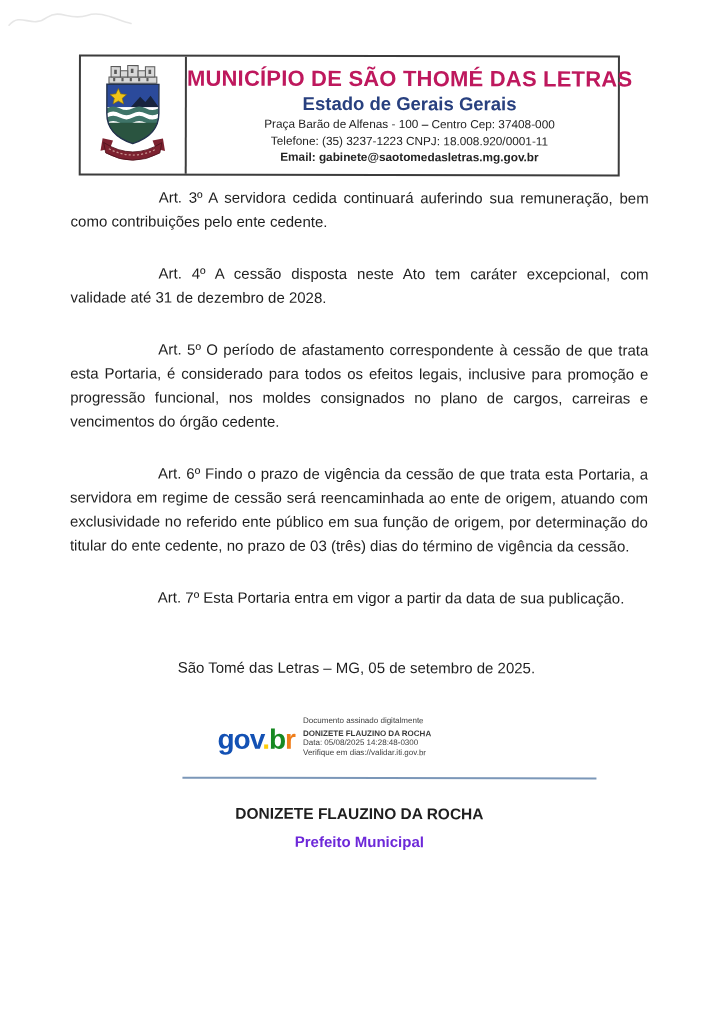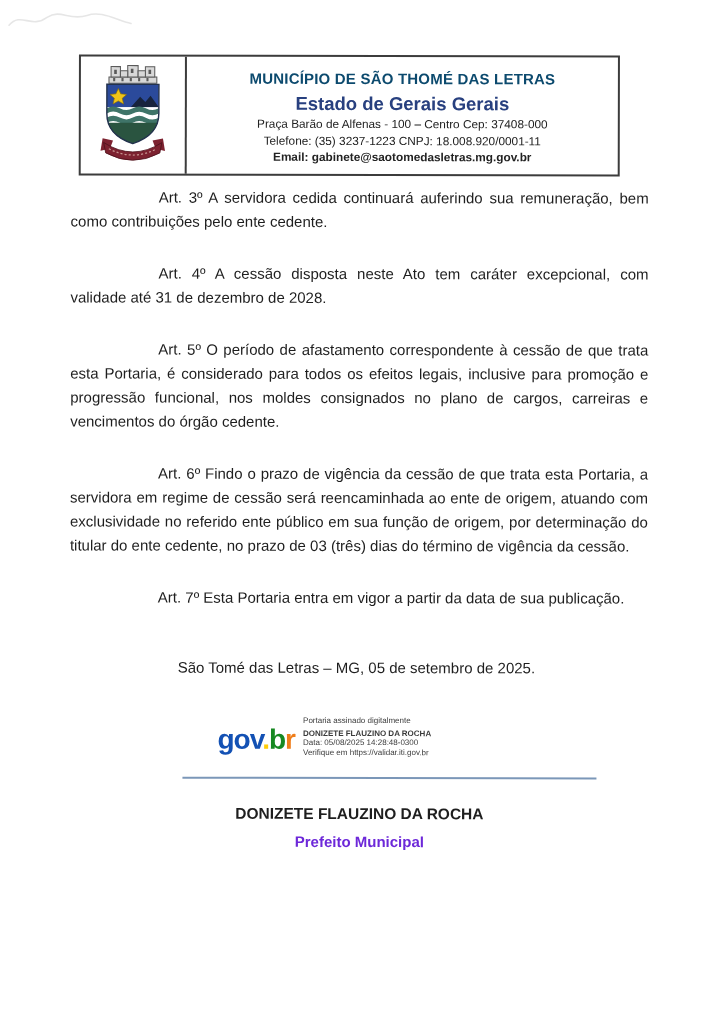--- a/index.html
+++ b/index.html
@@ -26,21 +26,21 @@
     width:106px;flex:0 0 106px;height:100%;
     border-right:2px solid #3c3c3c;
     box-sizing:border-box;
     display:flex;align-items:center;justify-content:center;
   }
   .header-info{
     flex:1;display:flex;flex-direction:column;align-items:center;justify-content:flex-start;
     padding-top:9px;line-height:1;text-align:center;
   }
   .h-title{
-    font-size:15px;font-weight:bold;color:#0c4a6e;letter-spacing:.2px;
+    font-size:22px;font-weight:bold;color:#be185d;letter-spacing:.2px;
     line-height:26px;white-space:nowrap;
   }
   .h-state{
     font-size:18.5px;font-weight:bold;color:#28407f;line-height:24px;white-space:nowrap;
   }
   .h-line{
     font-size:11.8px;color:#222;line-height:15.5px;white-space:nowrap;margin-top:1px;
   }
   .h-email{font-weight:bold;}
 
@@ -154,24 +154,24 @@
     <p>Art. 4º A cessão disposta neste Ato tem caráter excepcional, com validade até 31 de dezembro de 2028.</p>
     <p>Art. 5º O período de afastamento correspondente à cessão de que trata esta Portaria, é considerado para todos os efeitos legais, inclusive para promoção e progressão funcional, nos moldes consignados no plano de cargos, carreiras e vencimentos do órgão cedente.</p>
     <p>Art. 6º Findo o prazo de vigência da cessão de que trata esta Portaria, a servidora em regime de cessão será reencaminhada ao ente de origem, atuando com exclusividade no referido ente público em sua função de origem, por determinação do titular do ente cedente, no prazo de 03 (três) dias do término de vigência da cessão.</p>
     <p>Art. 7º Esta Portaria entra em vigor a partir da data de sua publicação.</p>
     <p class="dateline">São Tomé das Letras – MG, 05 de setembro de 2025.</p>
   </div>
 
   <div class="stamp">
     <div class="govbr"><span class="lg-gov">gov</span><span class="lg-dot">.</span><span class="lg-b">b</span><span class="lg-r">r</span></div>
     <div class="stamp-text">
-      <div class="st-l1">Portaria assinado digitalmente</div>
+      <div class="st-l1">Documento assinado digitalmente</div>
       <div class="st-l2">DONIZETE FLAUZINO DA ROCHA</div>
       <div class="st-l3">Data: 05/08/2025 14:28:48-0300</div>
-      <div class="st-l4">Verifique em https://validar.iti.gov.br</div>
+      <div class="st-l4">Verifique em dias://validar.iti.gov.br</div>
     </div>
   </div>
 
   <div class="sig-rule"></div>
 
   <div class="sig-block">
     <div class="sig-name">DONIZETE FLAUZINO DA ROCHA</div>
     <div class="sig-role">Prefeito Municipal</div>
   </div>
 

